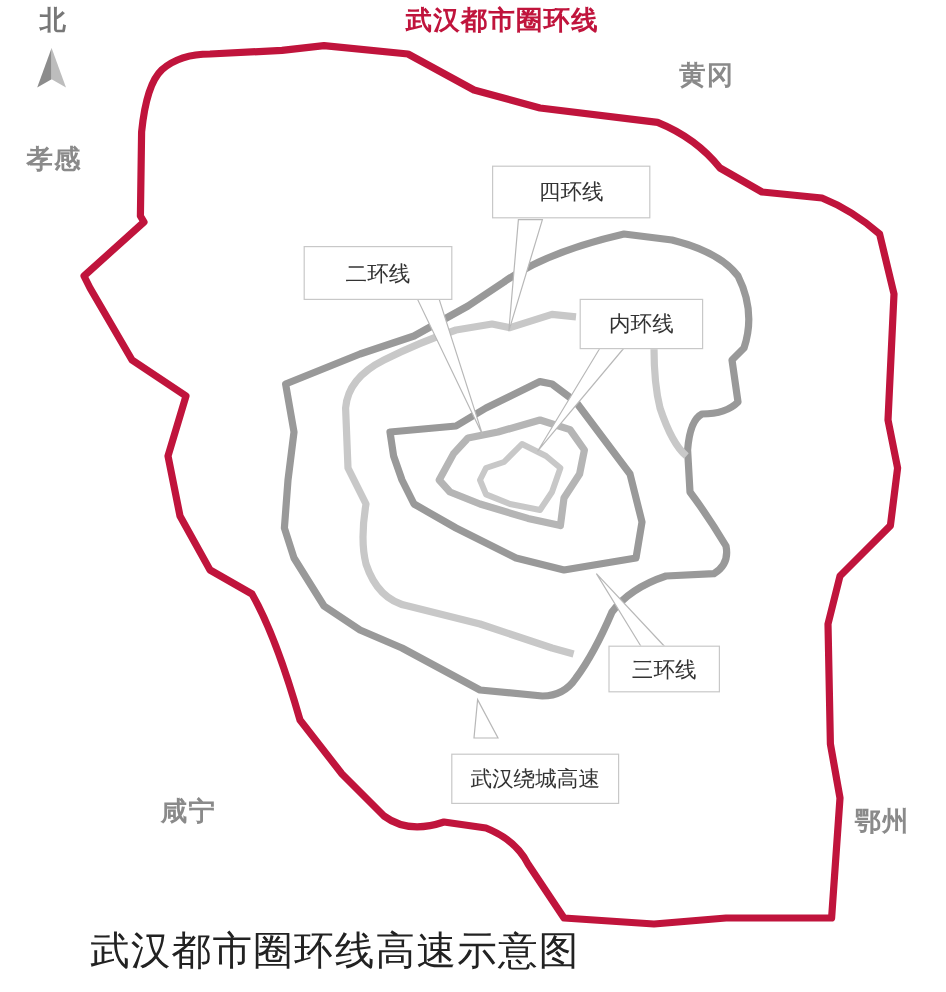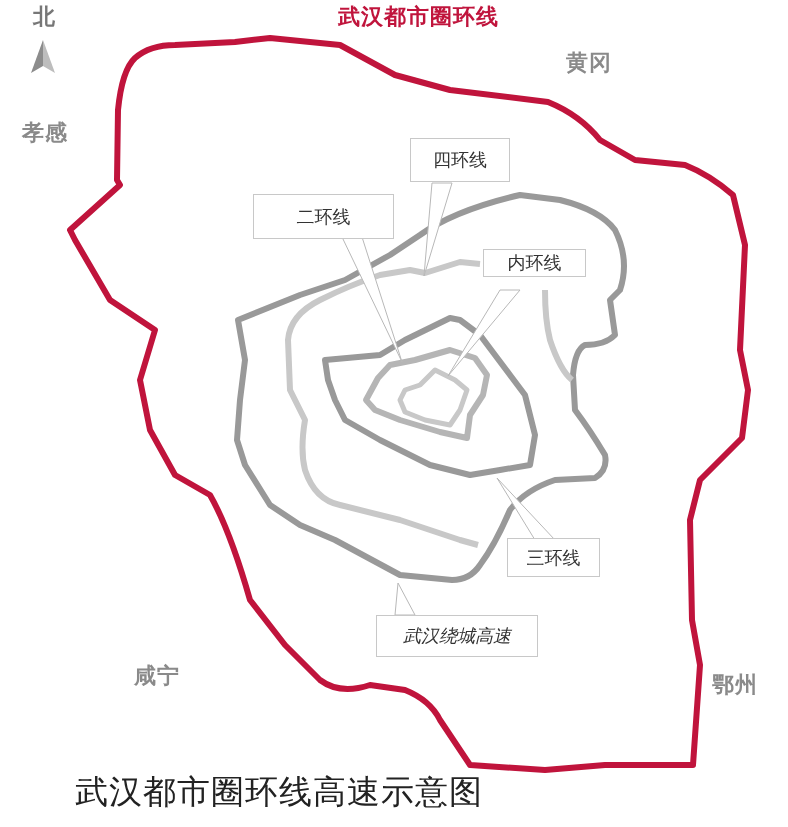--- a/index.html
+++ b/index.html
@@ -66,19 +66,19 @@
 </svg>
 
 <div class="north-label">北</div>
 <div class="ring-title">武汉都市圈环线</div>
 
 <div class="city" style="left:22px; top:118px;">孝感</div>
 <div class="city" style="left:566px; top:48px;">黄冈</div>
 <div class="city" style="left:134px; top:661px;">咸宁</div>
 <div class="city" style="left:712px; top:670px;">鄂州</div>
 
-<div class="callout" style="left:410px; top:138px; width:100px; height:44px;">四环线</div>
-<div class="callout" style="left:253px; top:194px; width:141px; height:45px;">二环线</div>
-<div class="callout" style="left:483px; top:249px; width:103px; height:28px;">内环线</div>
+<div class="callout" style="left:410px; top:138px; width:132px; height:44px;">四环线</div>
+<div class="callout" style="left:253px; top:205px; width:124px; height:45px;">二环线</div>
+<div class="callout" style="left:483px; top:249px; width:103px; height:42px;">内环线</div>
 <div class="callout" style="left:507px; top:538px; width:93px; height:39px;">三环线</div>
-<div class="callout" style="left:376px; top:615px; width:162px; height:42px;font-style:italic;">武汉绕城高速</div>
+<div class="callout" style="left:376px; top:628px; width:140px; height:42px;">武汉绕城高速</div>
 
 <div class="caption">武汉都市圈环线高速示意图</div>
 
 </body></html>

